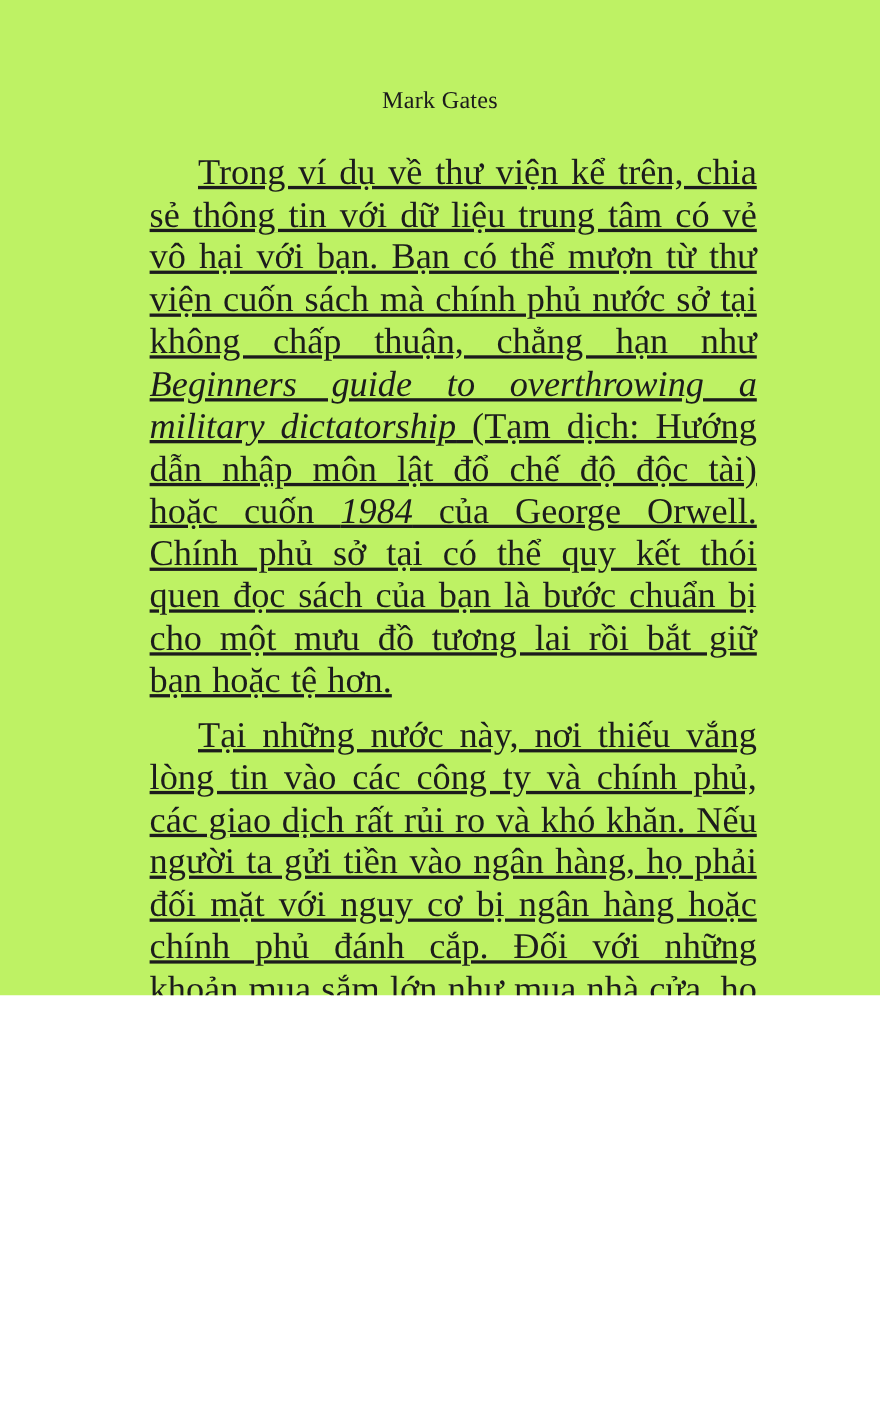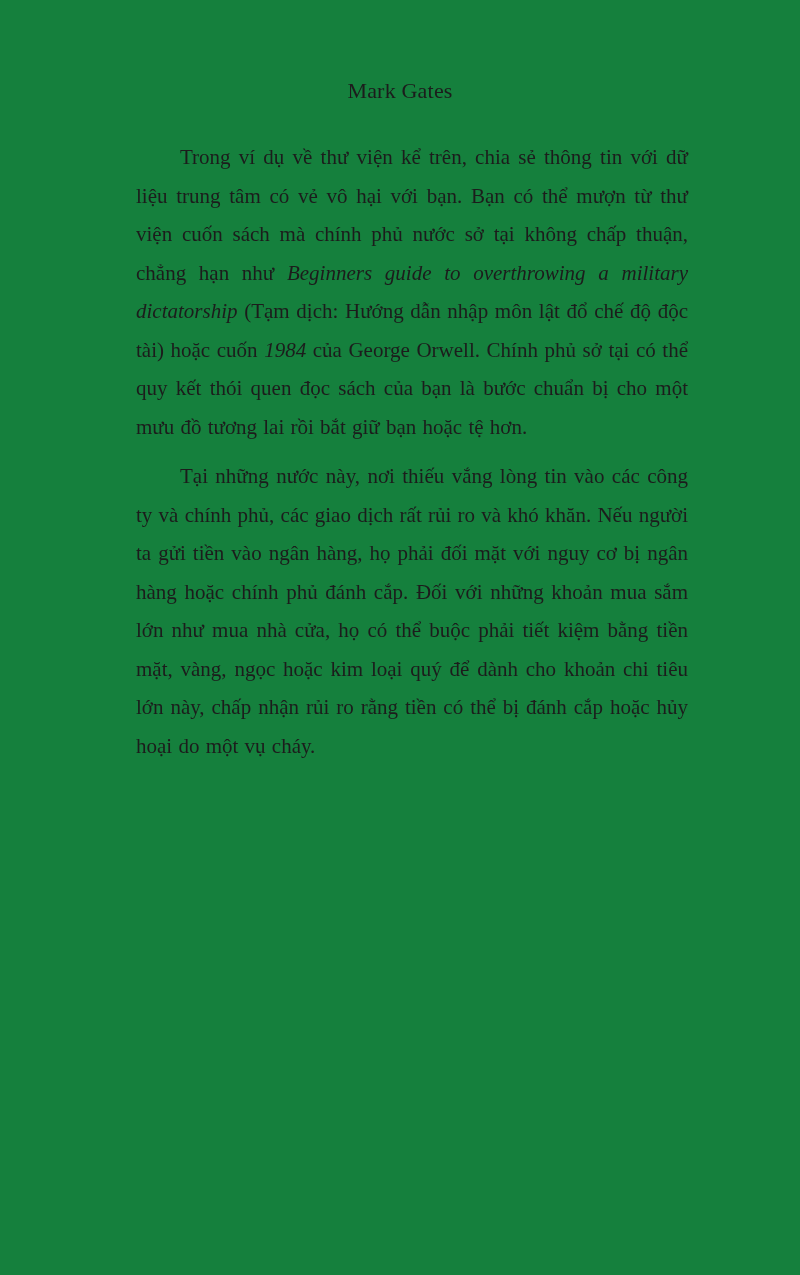--- a/index.html
+++ b/index.html
@@ -3,22 +3,22 @@
 <meta charset="utf-8">
 <style>
   html, body {
     margin: 0;
     padding: 0;
     background: #ffffff;
   }
   .page {
     position: relative;
     width: 800px;
-    height: 1275px;
-    background: #15803d;
+    height: 905px;
+    background: #bef264;
     font-family: "Liberation Serif", "DejaVu Serif", serif;
     color: #1c1c1c;
     box-sizing: border-box;
     overflow: hidden;
   }
   .running-header {
     position: absolute;
     top: 78px;
     left: 0;
     width: 100%;
@@ -28,25 +28,26 @@
     color: #1c1c1c;
   }
   .body-text {
     position: absolute;
     top: 138px;
     left: 136px;
     width: 552px;
   }
   .para {
     margin: 0 0 11px 0;
-    font-size: 21px;
+    font-size: 33px;
     line-height: 38.5px;
     text-align: justify;
     text-indent: 44px;
     word-spacing: 1px;
+    text-decoration: underline;
   }
   .italic {
     font-style: italic;
   }
   .page-number {
     position: absolute;
     bottom: 70px;
     left: 0;
     width: 100%;
     text-align: center;

